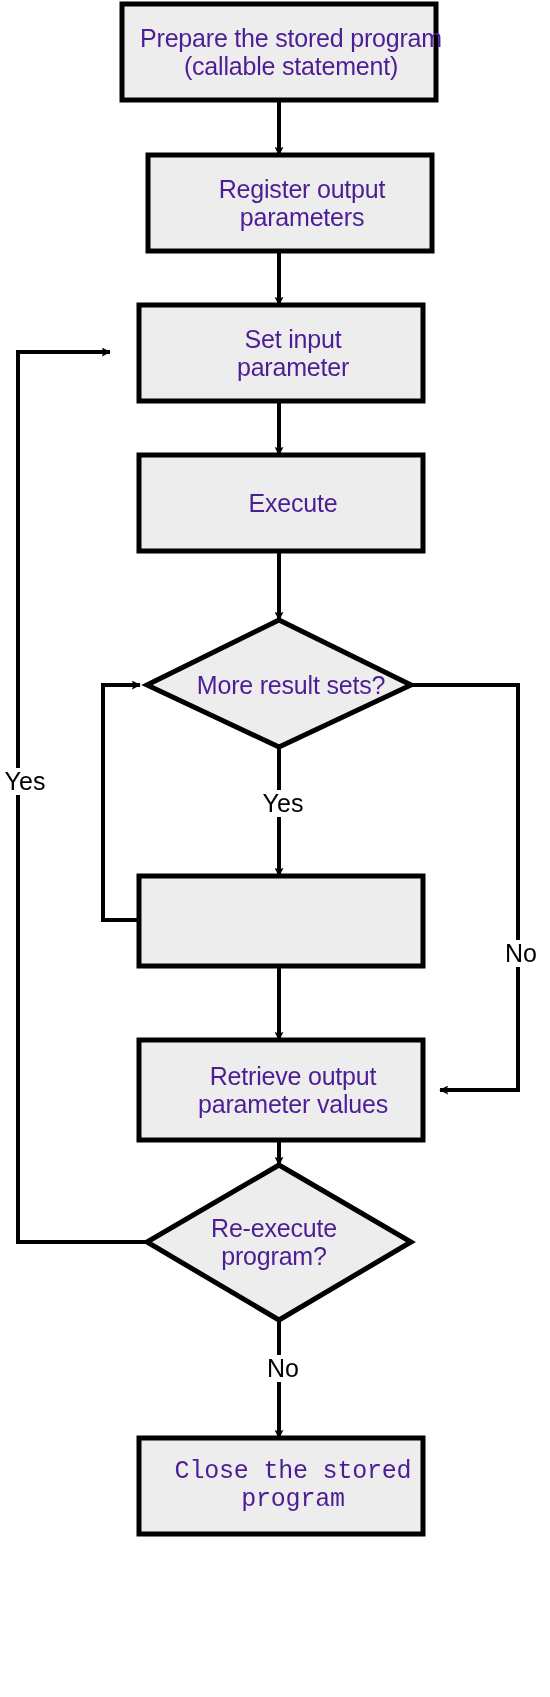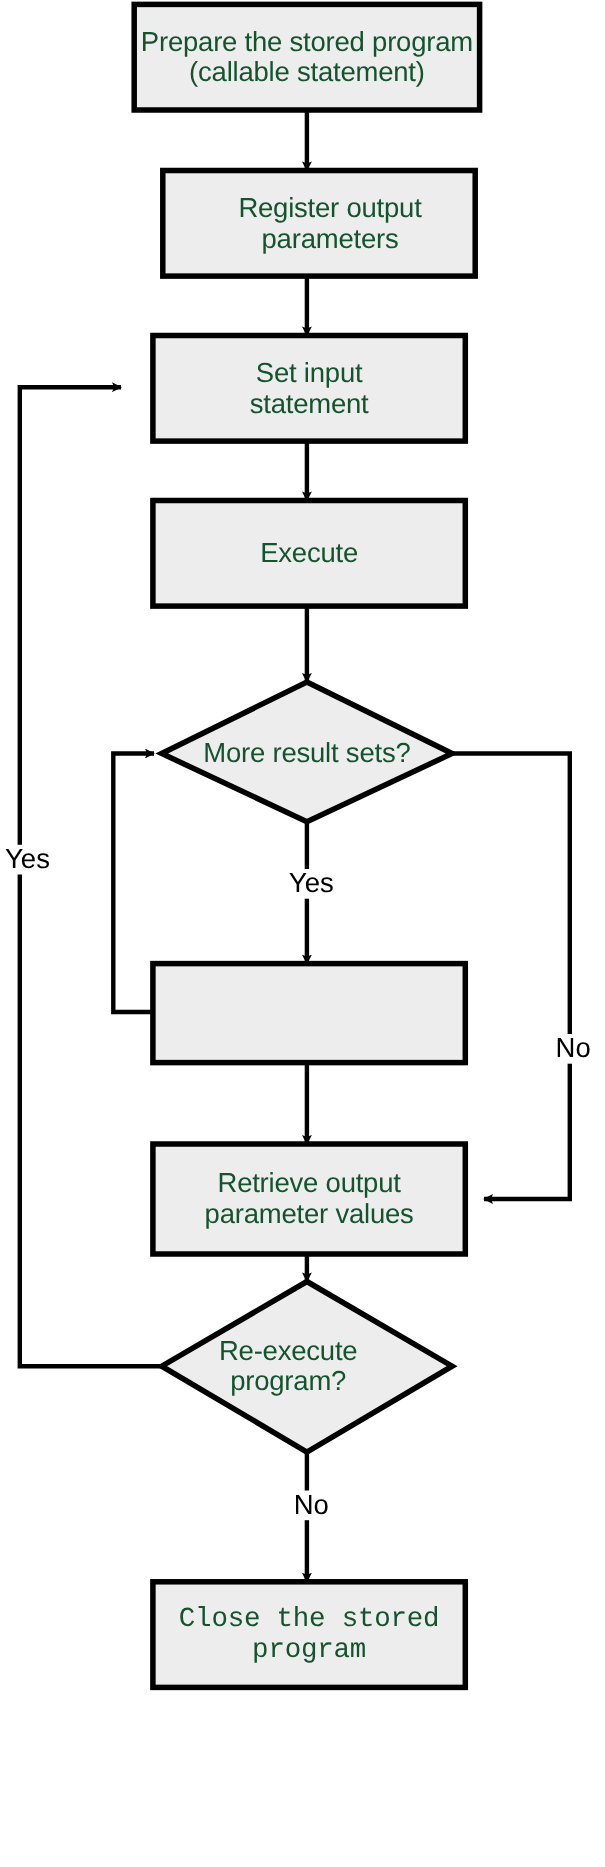--- a/index.html
+++ b/index.html
@@ -24,27 +24,28 @@
     width: 550px;
     height: 1697px;
     display: block;
   }
   .node-text {
     position: absolute;
     display: flex;
     align-items: center;
     justify-content: center;
     text-align: center;
-    color: #14532d;
+    color: #4c1d95;
     font-family: "Liberation Sans", sans-serif;
     font-size: 25px;
     line-height: 1.12;
     letter-spacing: -0.2px;
     white-space: pre-line;
     pointer-events: none;
+    margin-left: 12px;
   }
   .edge-label {
     position: absolute;
     color: #000000;
     font-family: "Liberation Sans", sans-serif;
     font-size: 25px;
     line-height: 1;
     background: #ffffff;
     padding: 1px 3px;
     text-align: center;
@@ -105,25 +106,25 @@
 
       <polygon points="279,1165 411,1242 279,1320 147,1242" fill="#EDEDED" stroke="#000000" stroke-width="5"></polygon>
 
       <rect x="139" y="1438" width="284" height="96" fill="#EDEDED" stroke="#000000" stroke-width="5"></rect>
     </g>
   </svg>
 
   <div class="node-text" style="left:122px; top:4px; width:314px; height:96px;">Prepare the stored program
 (callable statement)</div>
 
-  <div class="node-text" style="left:158px; top:155px; width:284px; height:96px;">Register output
+  <div class="node-text" style="left:148px; top:155px; width:284px; height:96px;">Register output
 parameters</div>
 
   <div class="node-text" style="left:139px; top:305px; width:284px; height:96px;">Set input
-statement</div>
+parameter</div>
 
   <div class="node-text" style="left:159px; top:655px; width:240px; height:60px;">More result sets?</div>
 
   <div class="node-text" style="left:139px; top:455px; width:284px; height:96px;">Execute</div>
 
 
   <div class="node-text" style="left:139px; top:1040px; width:284px; height:100px;">Retrieve output
 parameter values</div>
 
   <div class="node-text" style="left:142px; top:1205px; width:240px; height:74px;">Re-execute

